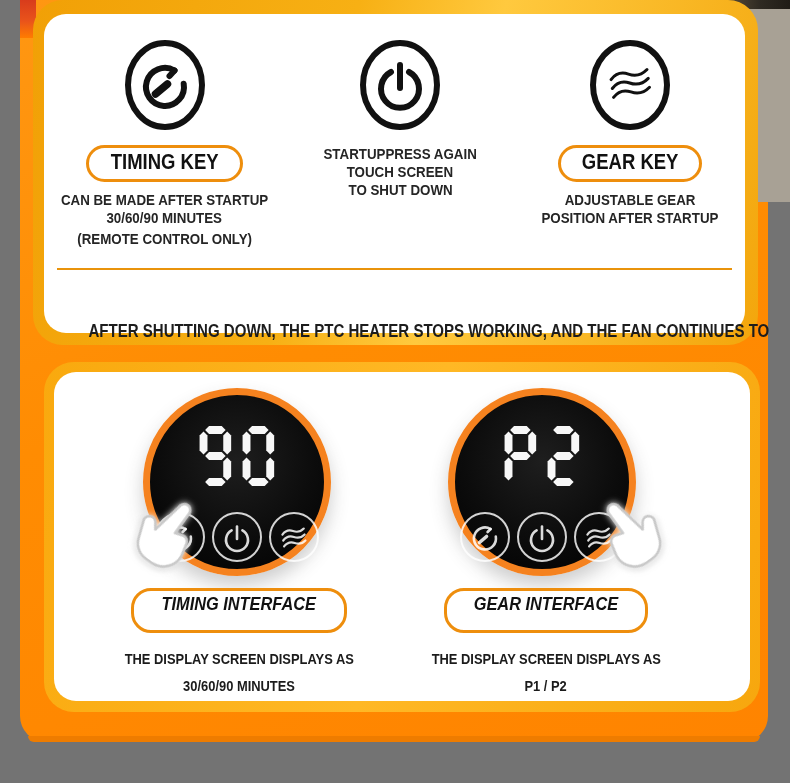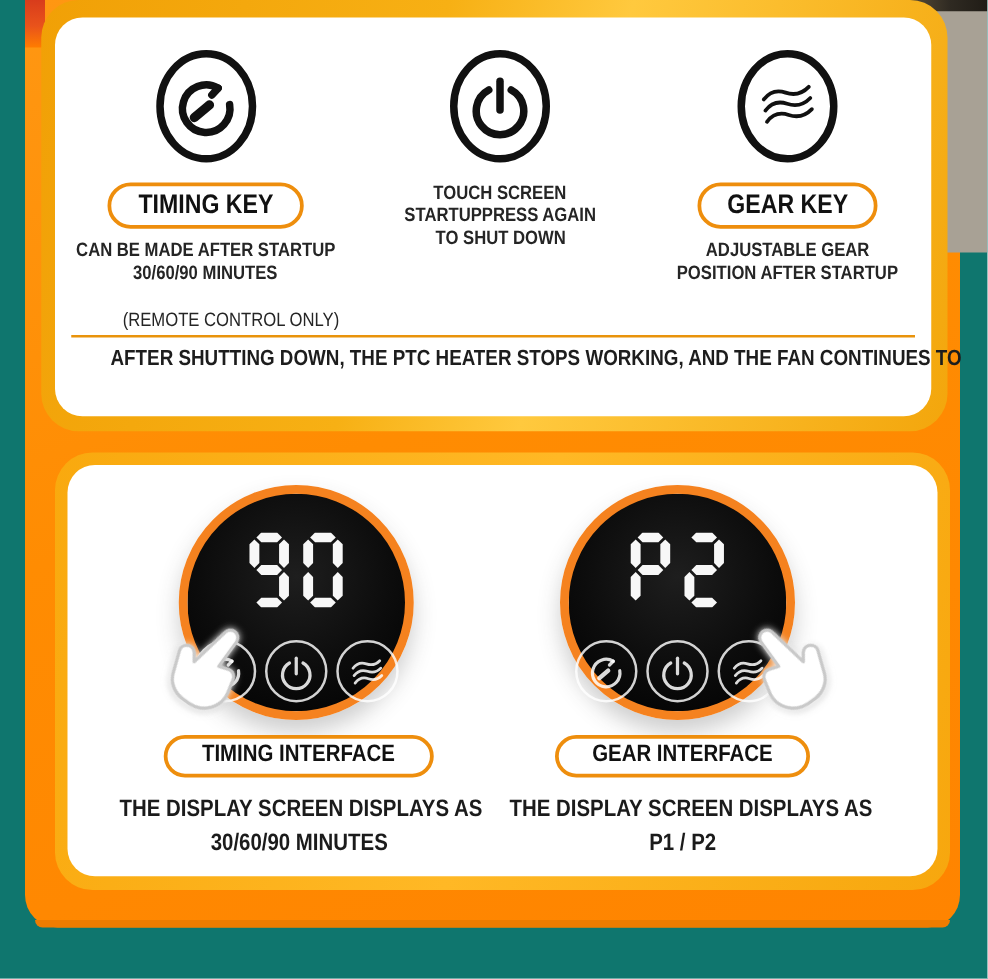--- a/index.html
+++ b/index.html
@@ -1,18 +1,18 @@
 <!DOCTYPE html>
 <html><head>
 <meta charset="utf-8">
 <style>
   * { margin:0; padding:0; box-sizing:border-box; }
   html,body { background:#ffffff; }
   body { font-family:"Liberation Sans", sans-serif; }
-  .canvas { position:relative; width:790px; height:783px; background:#0f766e; overflow:hidden; }
+  .canvas { position:relative; width:790px; height:783px; background:#737373; overflow:hidden; }
 
   
   .panel { position:absolute; left:20px; top:0; width:748px; height:742px;
            background:linear-gradient(160deg,#ff9712 0%,#ff8c02 45%,#ff8400 100%);
            border-radius:0 0 26px 26px; }
   .panel::after { content:""; position:absolute; left:8px; right:8px; bottom:0; height:6px;
            background:#ee7c00; border-radius:0 0 20px 20px; }
   .red-accent { position:absolute; left:20px; top:0; width:16px; height:38px;
            background:linear-gradient(180deg,#d83c1c 0%,#e9531b 55%,#ff7c00 100%); }
 
@@ -42,25 +42,25 @@
 
   
   .cols { position:absolute; left:11px; right:13px; top:14px; display:flex; }
   .col { flex:1; text-align:center; }
   .keyicon { margin-top:24px; }
   .pill { display:inline-block; background:#fff; border:3px solid #ee8e0d; border-radius:20px;
           padding:2px 13px 4px; margin-top:9px; }
   .pill .cx { font-size:21.5px; font-weight:700; color:#111; }
   .desc { margin-top:9px; }
   .desc .line { font-size:15.5px; line-height:18px; color:#252525; }
-  .note { font-size:13.5px; line-height:17px; color:#252525; font-weight:400; margin-top:20px;text-align:right; }
+  .note { font-size:13.5px; line-height:17px; color:#252525; font-weight:700; margin-top:3px; }
 
   .divider { position:absolute; left:24px; right:26px; top:268px; height:2px; background:#e9930b; }
   .banner { position:absolute; left:0; right:0; top:277px; text-align:center; }
-  .banner .line { font-size:17.5px; line-height:19.5px; color:#1d1d1d; }
+  .banner .line { font-size:17.5px; line-height:19.5px; color:#1d1d1d;margin-top:45px; }
 
   
   .disc { position:absolute; width:188px; height:188px; border-radius:50%;
           border:7px solid #f5821f;
           background:radial-gradient(circle at 50% 38%, #1e1e1e 0%, #0c0c0c 55%, #000 100%);
           box-shadow:0 10px 18px rgba(60,60,60,.25); }
   .disc1 { left:99px; top:26px; }
   .disc2 { left:404px; top:26px; }
   .segwrap { position:absolute; left:0; right:0; top:31px; display:flex; justify-content:center; gap:8px; }
   .segwrap svg { height:60px; width:auto; }
@@ -68,24 +68,24 @@
   .tbtn { width:50px; height:50px; border-radius:50%; border:2px solid rgba(255,255,255,.82);
           display:flex; align-items:center; justify-content:center; }
   .hand { position:absolute; width:86px; height:86px; filter:drop-shadow(0 0 3px rgba(255,255,255,.95)) drop-shadow(0 2px 2px rgba(0,0,0,.15)); }
   .hand1 { left:76px; top:130px; transform:rotate(36deg); }
   .hand2 { left:548px; top:130px; transform:scaleX(-1) rotate(36deg); }
 
   
   .iface { position:absolute; top:226px; text-align:center; }
   .iface1 { left:28px; width:334px; }
   .iface2 { left:340px; width:324px; }
-  .iface .pill { margin-top:0; padding:2px 15px 4px; }
+  .iface .pill { margin-top:0; padding:2px 15px 15px;font-style:italic; }
   .iface .pill .cx { font-size:19px; }
   .iface .desc { margin-top:12px; }
-  .iface .desc .line { font-size:19px; line-height:27px; color:#1b1b1b; }
+  .iface .desc .line { font-size:15px; line-height:27px; color:#1b1b1b; }
 </style>
 </head>
 <body>
 
 <div class="canvas">
 
   <div class="panel"></div>
   <div class="red-accent"></div>
 
   <div class="photo"></div>
@@ -113,22 +113,22 @@
         </div>
       </div>
 
       <div class="col">
         <svg class="keyicon" width="84" height="94" viewBox="0 0 84 94">
           <ellipse cx="42" cy="47" rx="37" ry="42" fill="none" stroke="#111" stroke-width="6"></ellipse>
           <path d="M33 34 A19 19 0 1 0 51 34" fill="none" stroke="#111" stroke-width="6" stroke-linecap="round"></path>
           <path d="M42 27 L42 50" stroke="#111" stroke-width="6" stroke-linecap="round"></path>
         </svg>
         <div class="desc">
+          <span class="line"><span class="cx">STARTUPPRESS AGAIN</span></span>
           <span class="line"><span class="cx">TOUCH SCREEN</span></span>
-          <span class="line"><span class="cx">STARTUPPRESS AGAIN</span></span>
           <span class="line"><span class="cx">TO SHUT DOWN</span></span>
         </div>
       </div>
 
       <div class="col">
         <svg class="keyicon" width="84" height="94" viewBox="0 0 84 94">
           <ellipse cx="42" cy="47" rx="37" ry="42" fill="none" stroke="#111" stroke-width="6"></ellipse>
           <g transform="rotate(-8 42 47)" fill="none" stroke="#111" stroke-width="3" stroke-linecap="round">
             <path d="M24 39 q8 -8 18 -3 q10 5 19 -2"></path>
             <path d="M24 48 q8 -8 18 -3 q10 5 19 -2"></path>

